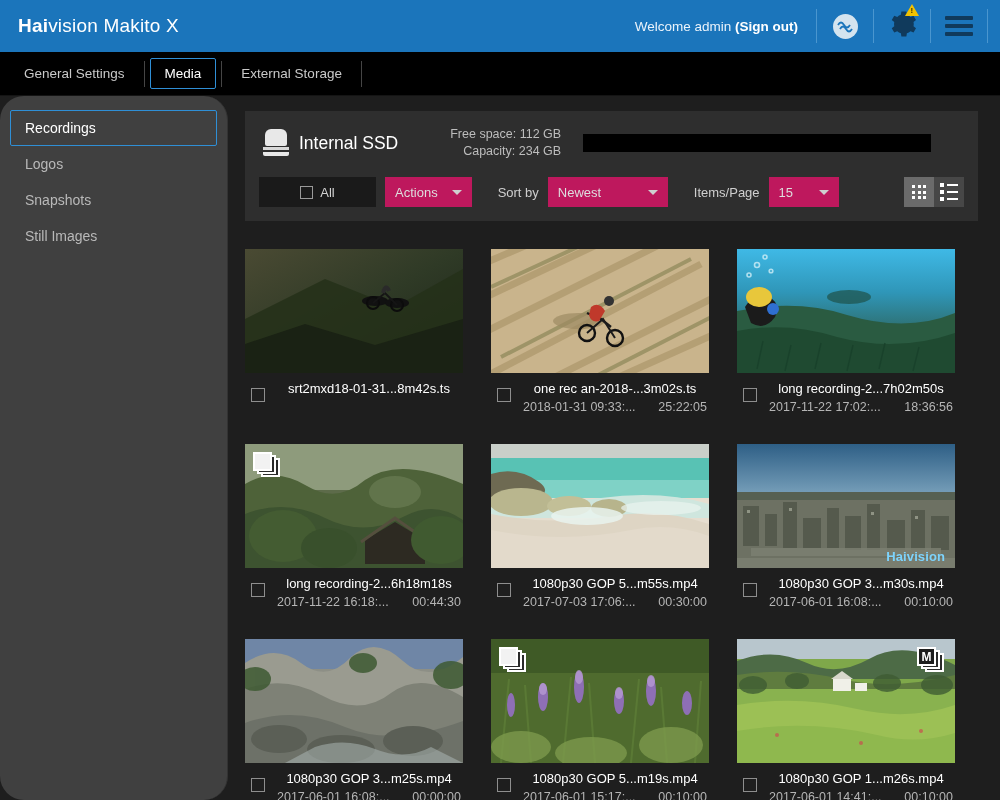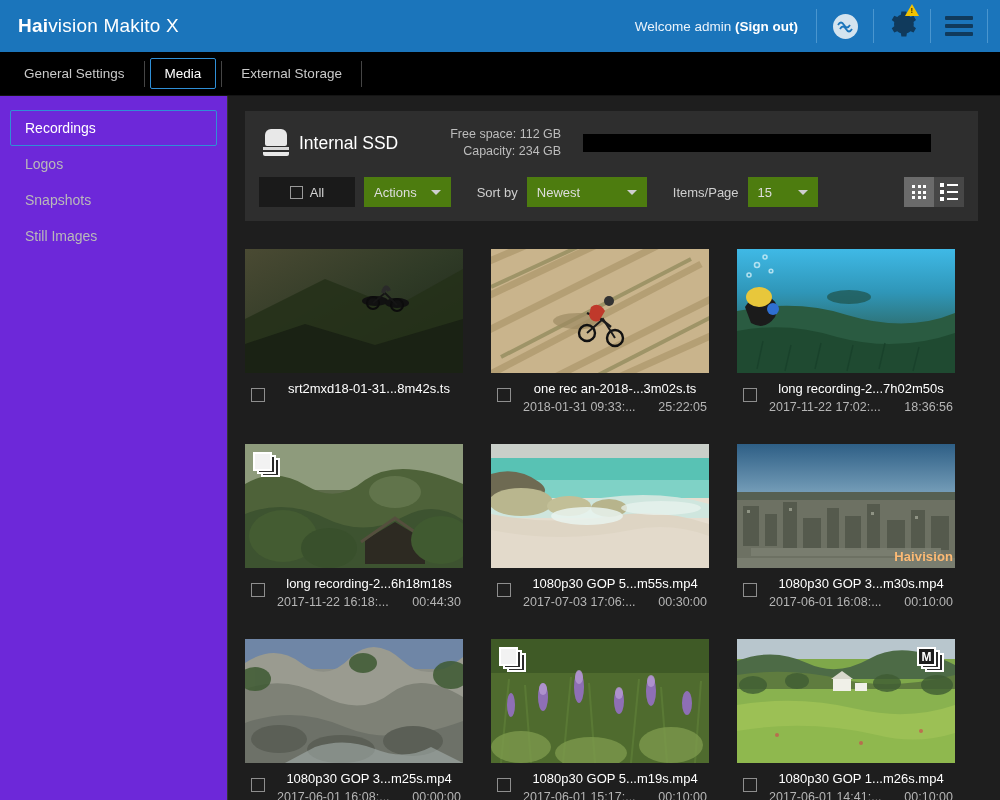--- a/index.html
+++ b/index.html
@@ -54,22 +54,22 @@
     font-size: 13.5px; color: #c9c9c9;
     padding: 7px 14px; margin: 0 2px; white-space: nowrap;
   }
   .tab.active { color: #ffffff; border: 1px solid #2f8fd6; border-radius: 2px; }
   .tab-sep { width: 1px; height: 26px; background: #454545; margin: 0 3px; }
 
   
   #body { display: flex; width: 1000px; height: 704px; }
 
   #sidebar {
-    width: 228px; height: 704px; background: #6d28d9;
-    border-right: 1px solid #333; padding-top: 14px;
+    width: 228px; height: 704px; background: #404040;
+    border-right: 1px solid #333; padding-top: 14px; border-radius: 24px;
   }
   .side-item {
     margin: 0 10px; padding: 9px 14px;
     font-size: 14px; color: #b9b9b9; border: 1px solid transparent; border-radius: 2px;
   }
   .side-item.active { color: #ffffff; border-color: #2f8fd6; }
 
   #content { width: 772px; height: 704px; background: #1e1e1e; padding: 15px 20px 0 17px; position: relative; }
 
   
@@ -85,28 +85,28 @@
   .drive-icon .base { position: absolute; top: 18px; left: 0; width: 26px; height: 3px; background: #d8d8d8; }
   .drive-icon .base2 { position: absolute; top: 23px; left: 0; width: 26px; height: 4px; background: #e8e8e8; border-radius: 0 0 2px 2px; }
 
   #drive-name { font-size: 17.5px; color: #ffffff; margin-right: 52px; white-space: nowrap; }
   #space-info { font-size: 12.5px; color: #bdbdbd; line-height: 17px; text-align: right; white-space: nowrap; }
   #usage-wrap { margin-left: 22px; width: 348px; height: 18px; background: #000000; }
   #usage-fill { height: 18px; background: #1b75bb; }
 
   #storage-controls { display: flex; align-items: center; margin-top: 14px; height: 30px; }
   .ctl-all {
-    width: 96px; height: 30px; background: #1a1a1a;
+    width: 117px; height: 30px; background: #1a1a1a;
     display: flex; align-items: center; justify-content: center; gap: 7px;
   }
   .cbox { width: 13px; height: 13px; border: 1px solid #9a9a9a; background: transparent; display: inline-block; }
   .ctl-all .lbl { font-size: 13px; color: #d3d3d3; }
 
   .btn-drop {
-    height: 30px; background: #4d7c0f; display: flex; align-items: center;
+    height: 30px; background: #be185d; display: flex; align-items: center;
     padding: 0 10px; gap: 14px; margin-left: 9px;
   }
   .btn-drop .txt { font-size: 13px; color: #dedede; white-space: nowrap; }
   .caret { width: 0; height: 0; border-left: 5px solid transparent; border-right: 5px solid transparent; border-top: 5px solid #cfcfcf; }
 
   .ctl-label { font-size: 13px; color: #cfcfcf; margin-left: 26px; white-space: nowrap; }
 
   #sortby-sel { width: 120px; justify-content: space-between; margin-left: 9px; }
   #items-sel { width: 70px; justify-content: space-between; margin-left: 9px; }
 
@@ -139,22 +139,22 @@
   .overlay-stack .s1 { left: 8px; top: 6px; }
   .overlay-stack .s2 { left: 4px; top: 3px; }
   .overlay-stack .s3 { left: 0; top: 0; background: #f2f2f2; }
   .overlay-stack .s3.dark { background: #1d1d1d; }
   .overlay-stack .m {
     position: absolute; left: 0; top: 0; width: 19px; height: 19px;
     display: flex; align-items: center; justify-content: center;
     font-size: 12px; font-weight: bold; color: #ffffff;
   }
   .watermark {
-    position: absolute; right: 2px; bottom: 4px;
-    font-size: 13px; color: #fdba74; font-weight: bold; letter-spacing: .1px;
+    position: absolute; right: 10px; bottom: 4px;
+    font-size: 13px; color: #7dd3fc; font-weight: bold; letter-spacing: .1px;
   }
 
   .meta { display: flex; align-items: flex-start; padding-top: 6px; }
   .meta .cb { width: 14px; height: 14px; border: 1px solid #8e8e8e; margin: 9px 10px 0 6px; flex: none; }
   .meta .txts { flex: 1; }
   .fname { font-size: 13px; color: #ffffff; text-align: center; line-height: 19px; white-space: nowrap; }
   .frow2 { display: flex; justify-content: space-between; font-size: 12.5px; color: #b5b5b5; line-height: 18px; padding: 0 2px; }
 </style>
 </head>
 <body>

